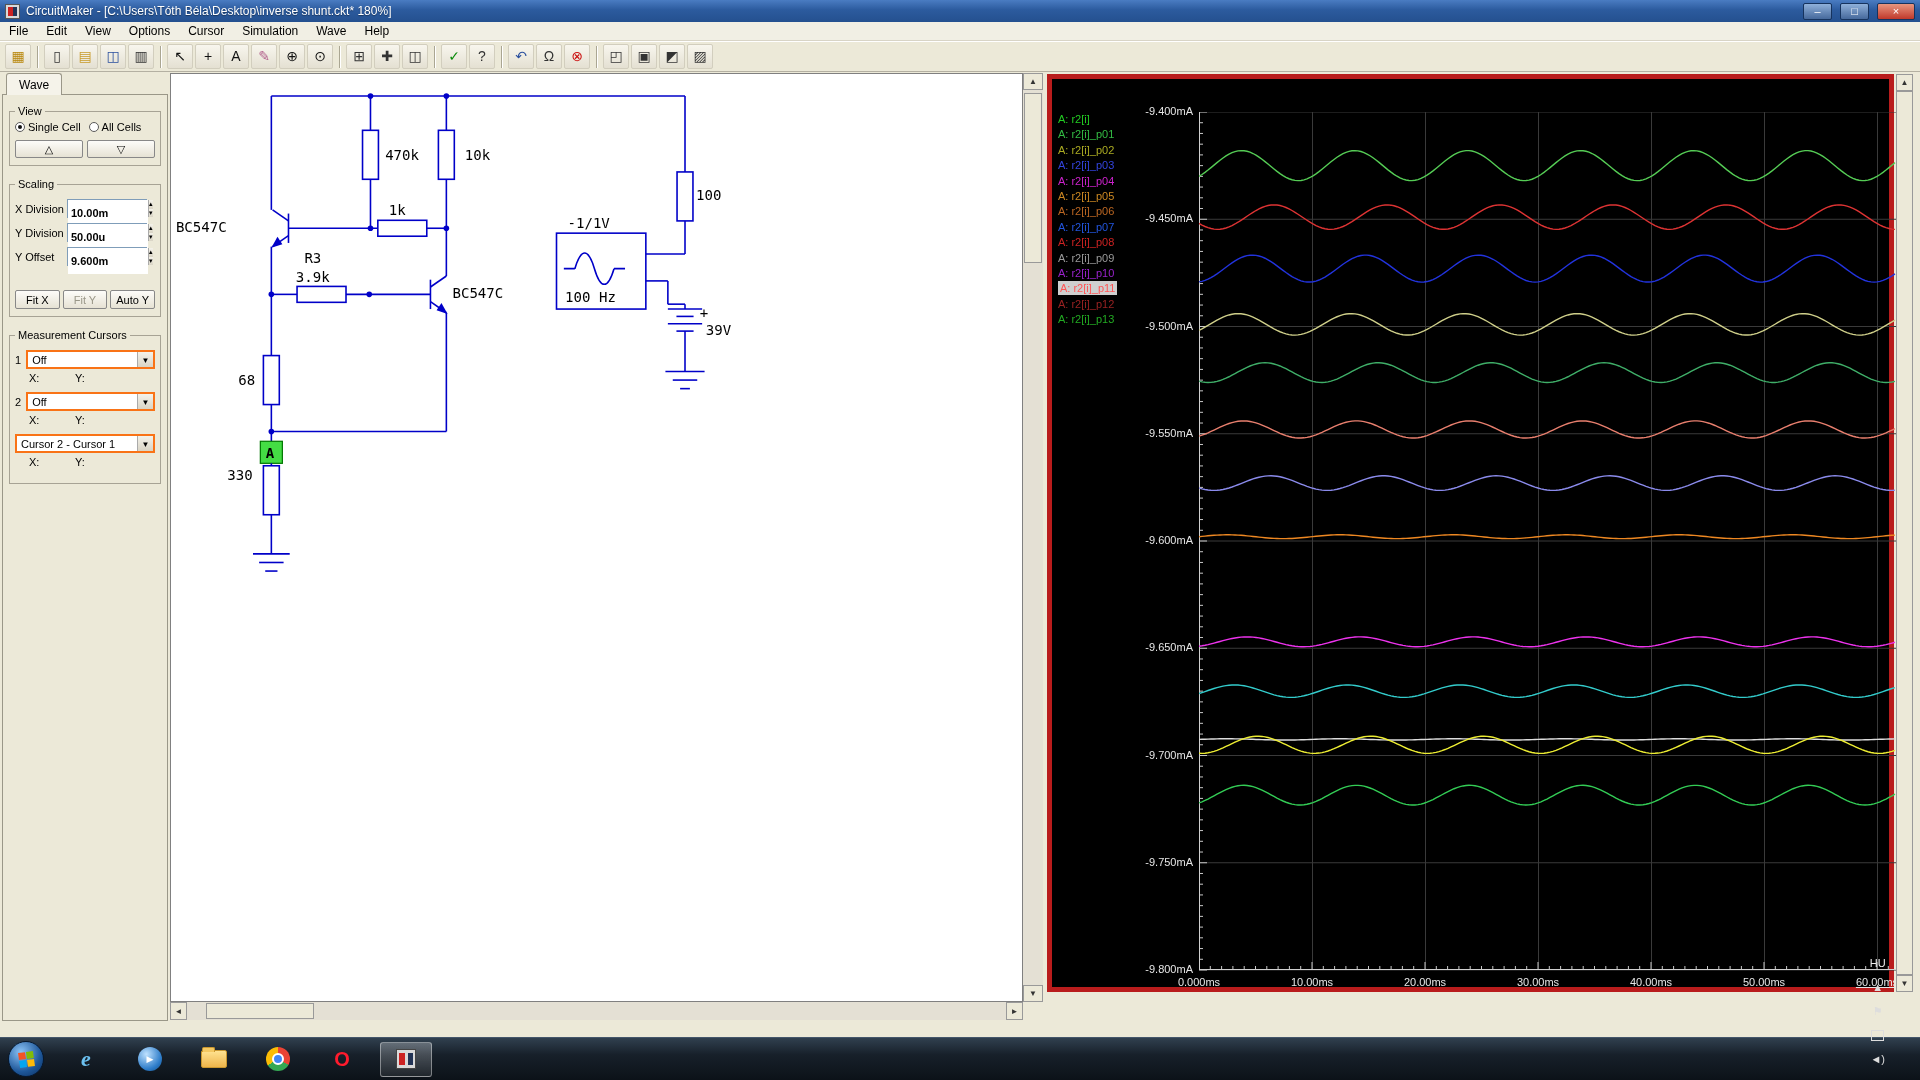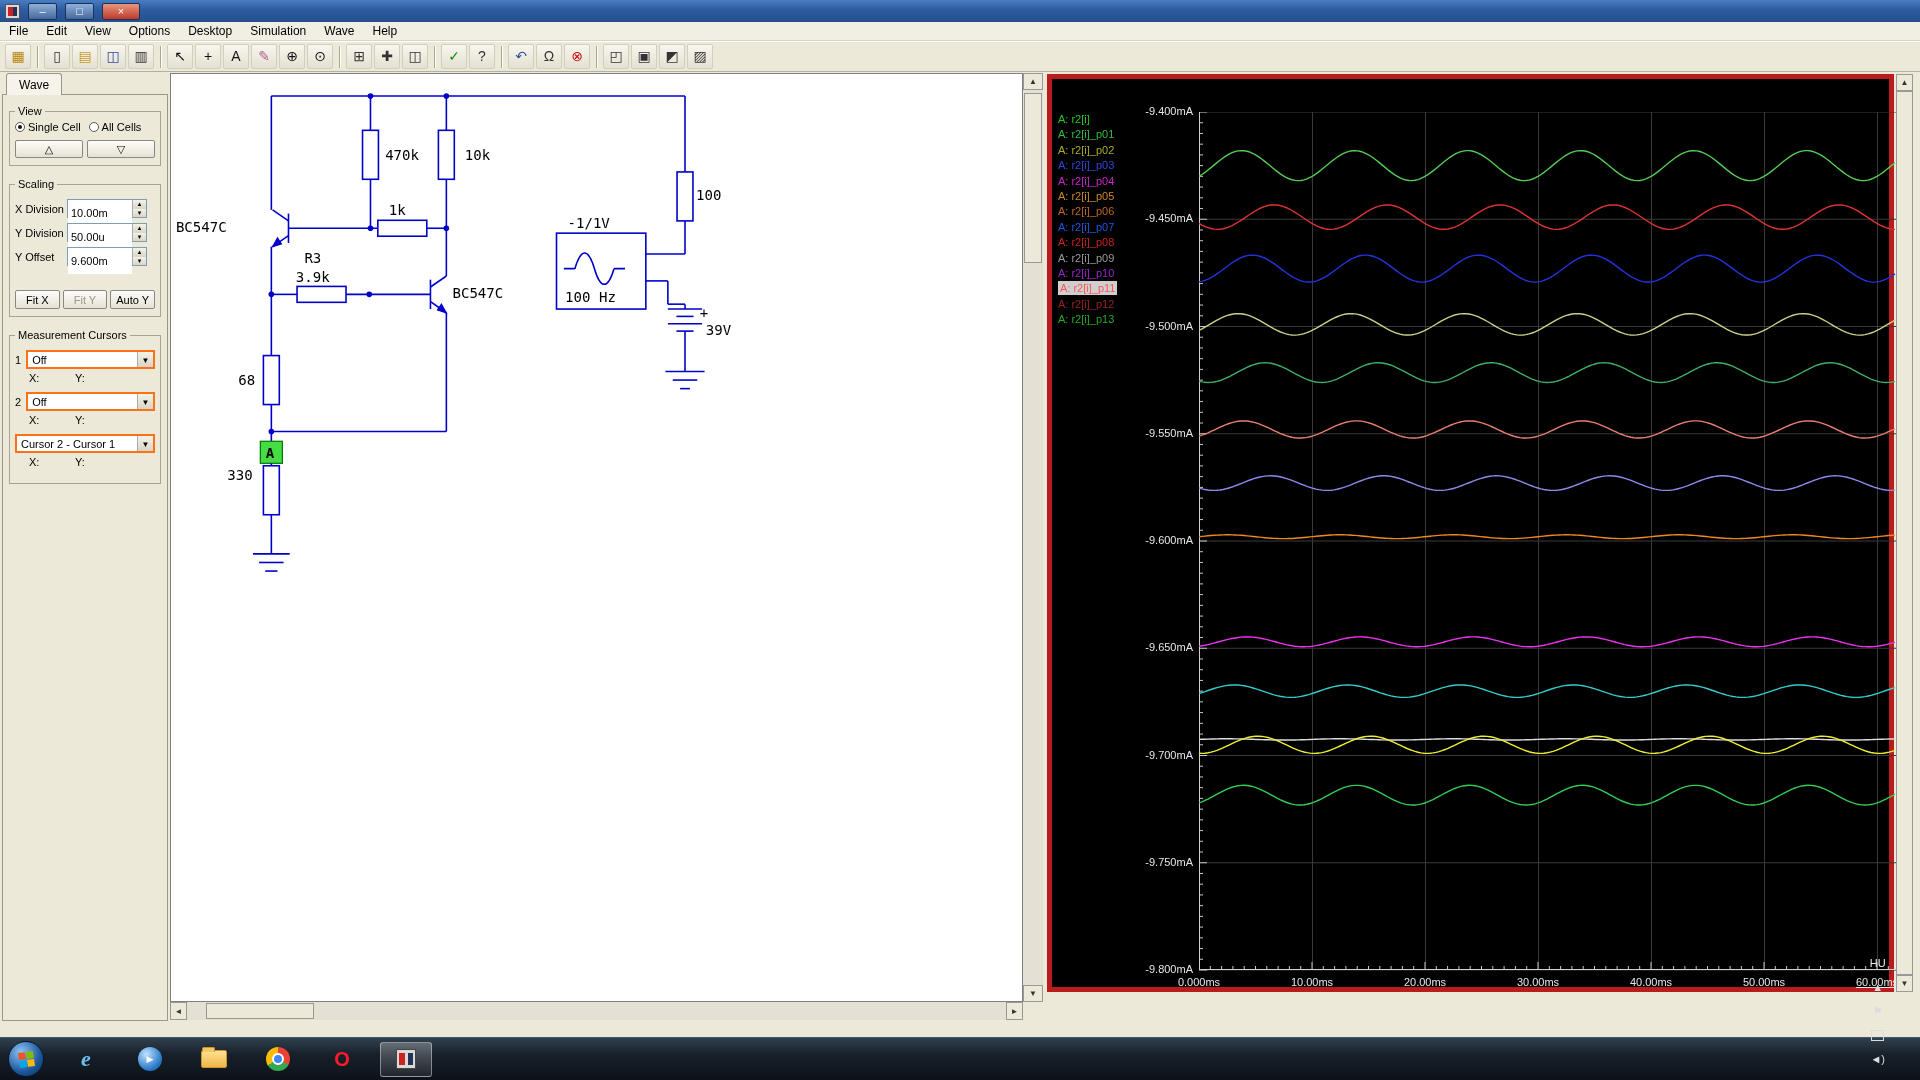--- a/index.html
+++ b/index.html
@@ -38,21 +38,21 @@
   .radio-row{display:flex;gap:8px;align-items:center;}
   .rdot{width:10px;height:10px;border-radius:50%;border:1px solid #5a5a5a;background:#fff;display:inline-block;margin-right:3px;position:relative;vertical-align:-1px;}
   .rdot.sel::after{content:"";position:absolute;inset:2px;background:#111;border-radius:50%;}
   .tri-row{display:flex;gap:4px;margin-top:7px;}
   .btn{font-size:11px;border:1px solid #888;border-radius:2px;background:linear-gradient(#fdfcf9,#e6e2d4);padding:1px 4px;font-family:inherit;}
   .btn.tri{flex:1;height:18px;}
   .btn.disabled{color:#9a9788;}
   .srow{display:flex;align-items:center;margin:5px 0;}
   .srow .lbl{width:52px;}
   .spinwrap{display:flex;border:1px solid #7f9db9;background:#fff;height:19px;width:80px;}
-  .spinwrap input{border:none;outline:none;width:64px;font-size:11px;padding:13px 3px;font-family:inherit;}
+  .spinwrap input{border:none;outline:none;width:80px;font-size:11px;padding:13px 3px;font-family:inherit;font-weight:bold;}
   .spinbtns{width:14px;display:flex;flex-direction:column;}
   .spinbtns span{flex:1;font-size:7px;line-height:8px;text-align:center;background:linear-gradient(#f4f2ea,#d9d4c5);border-left:1px solid #aaa;overflow:hidden;}
   .fit-row{display:flex;gap:3px;margin-top:24px;}
   .fit-row .btn{flex:1;text-align:center;height:19px;}
   .combo{display:flex;height:19px;border:2px solid #f97316;background:#fff;align-items:center;flex:1;}
   .combo .cv{flex:1;padding:0 4px;white-space:nowrap;overflow:hidden;}
   .combo .ca{width:16px;height:100%;background:linear-gradient(#f4f2ea,#d9d4c5);border-left:1px solid #aaa;font-size:8px;text-align:center;line-height:17px;}
   .crow{display:flex;align-items:center;gap:5px;margin:5px 0 2px;}
   .xyrow{display:flex;margin:3px 0 8px;}
   .xyrow .x{margin-left:14px;width:46px;}
@@ -118,31 +118,32 @@
   .tray{margin-left:auto;display:flex;align-items:center;gap:12px;color:#eee;font-size:11px;flex-direction:column;}
   .trayico{font-size:11px;color:#ddd;}
   .clock{text-align:left;line-height:1.35;margin-right:12px;font-family:Liberation Mono, monospace;}
   .showdesk{width:13px;height:43px;border-left:1px solid #000;background:linear-gradient(180deg,#3a4a5a,#1a2430);}
 </style>
 </head>
 <body>
 
 <div class="titlebar">
   <span class="appico"></span>
+  <span class="title-text">CircuitMaker - [C:\Users\Tóth Béla\Desktop\inverse shunt.ckt* 180%]</span>
   <span class="winbtn">–</span>
   <span class="winbtn">□</span>
   <span class="winbtn close">×</span>
 </div>
 
 <div class="menubar">
   <span class="menu-item">File</span>
   <span class="menu-item">Edit</span>
   <span class="menu-item">View</span>
   <span class="menu-item">Options</span>
-  <span class="menu-item">Desktop</span>
+  <span class="menu-item">Cursor</span>
   <span class="menu-item">Simulation</span>
   <span class="menu-item">Wave</span>
   <span class="menu-item">Help</span>
 </div>
 
 <div class="toolbar" id="tb">
     <div class="tbtn" style="color: rgb(184, 134, 11);">▦</div>
     <div class="tsep"></div>
     <div class="tbtn" style="color: rgb(51, 51, 51);">▯</div>
     <div class="tbtn" style="color: rgb(200, 155, 42);">▤</div>

